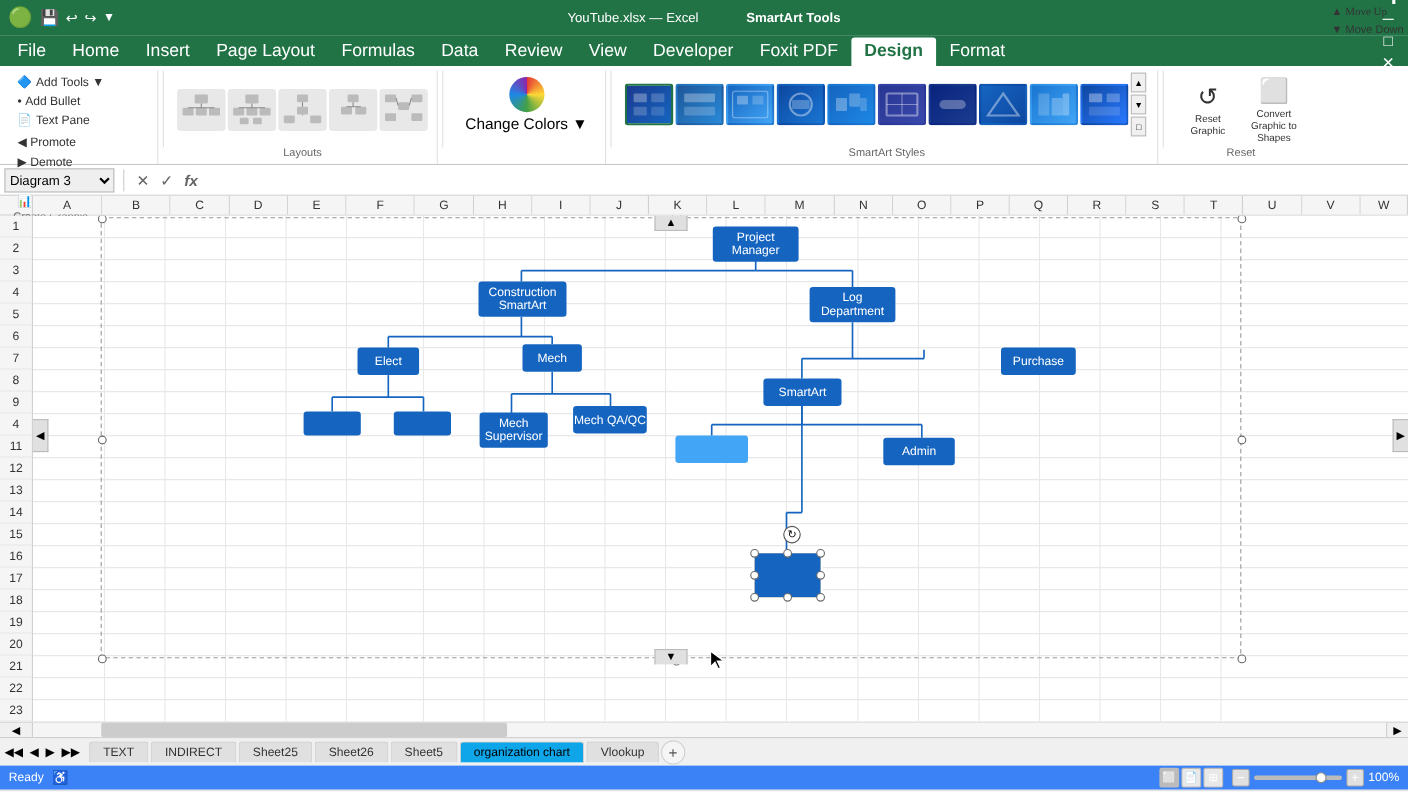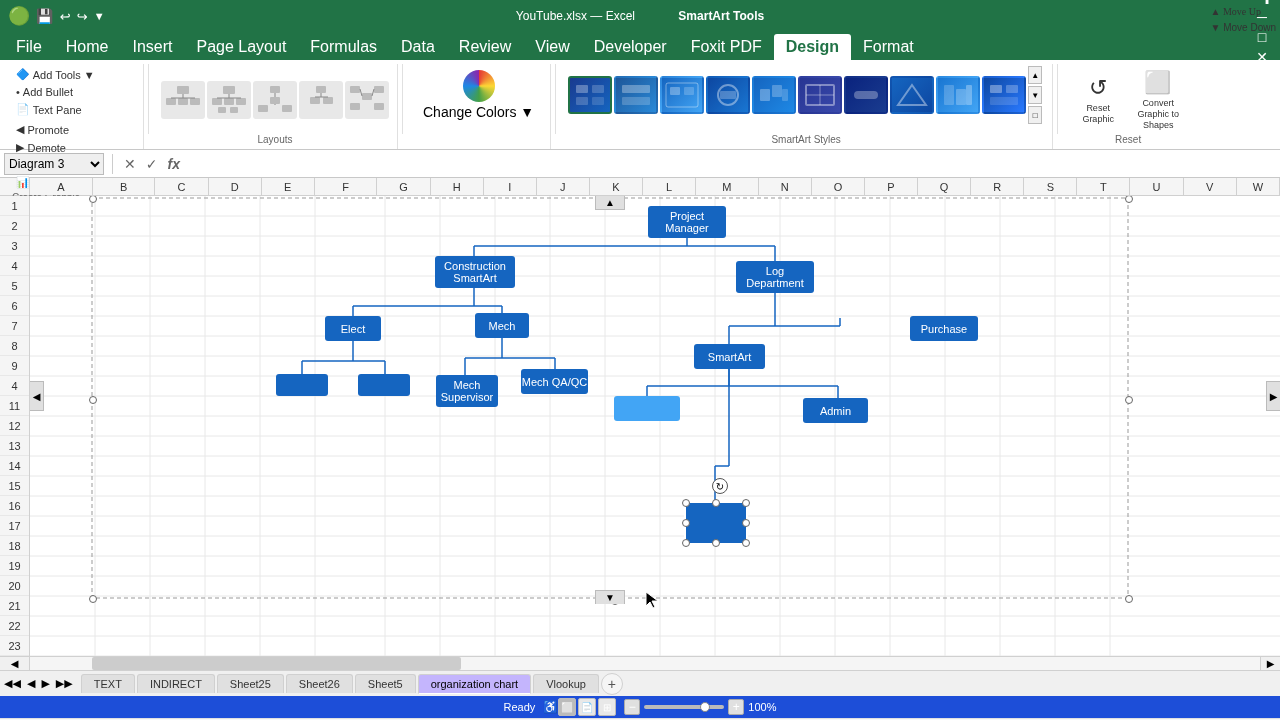--- a/index.html
+++ b/index.html
@@ -265,21 +265,21 @@
       padding: 3px 12px;
       font-size: 11px;
       border: 1px solid #d0d0d0;
       border-bottom: none;
       background: #e0e0e0;
       cursor: pointer;
       border-radius: 3px 3px 0 0;
       color: #333;
     }
     .sheet-tab.active {
-      background: #c4b5fd;
+      background: #0ea5e9;
       color: #000;
       font-weight: 500;
       border-bottom: 1px solid #fff;
       padding-left: 12px;
     }
     .add-sheet-btn {
       width: 22px;
       height: 22px;
       border: 1px solid #d0d0d0;
       border-radius: 50%;
@@ -288,24 +288,24 @@
       justify-content: center;
       cursor: pointer;
       font-size: 14px;
       color: #555;
       background: #f5f5f5;
     }
 
     
     #status-bar {
       height: 22px;
-      background: #1d4ed8;
-      display: flex;
-      align-items: center;
-      justify-content: center;
+      background: #3b82f6;
+      display: flex;
+      align-items: center;
+      justify-content: space-between;
       padding: 0 8px;
       color: #fff;
       font-size: 11px;
     }
     .status-right { display: flex; align-items: center; gap: 8px; }
 
     
     #bottom-bar {
       height: 28px;
       background: #f8f8f8;

